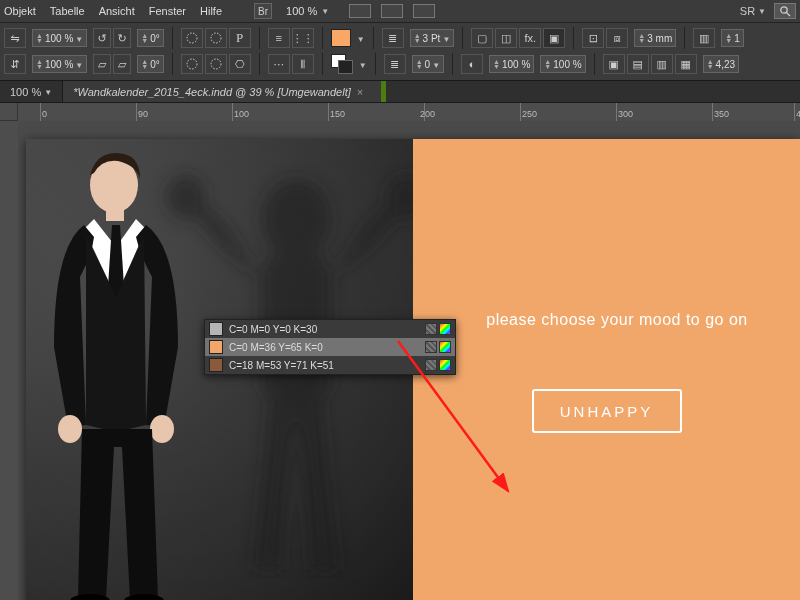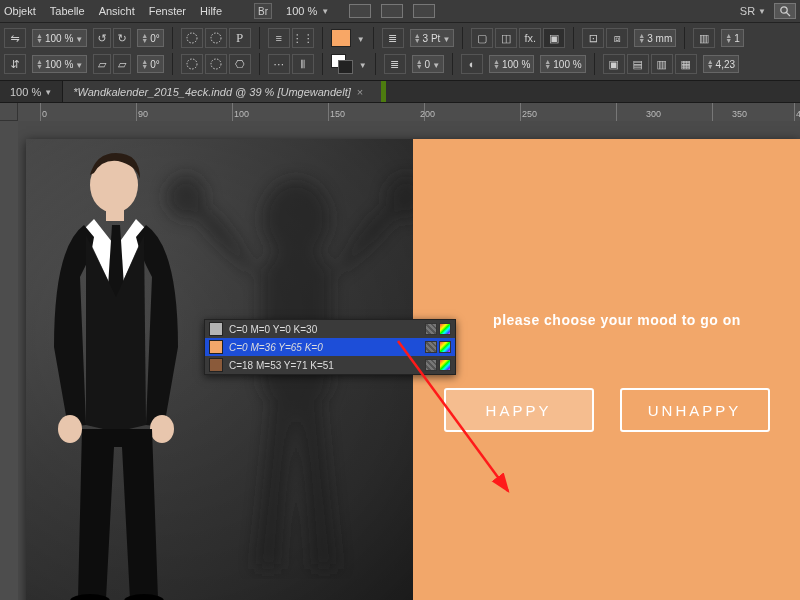--- a/index.html
+++ b/index.html
@@ -48,28 +48,28 @@
   .ruler-corner { position:absolute; top:0; left:0; width:18px; height:18px; background:#4d4d4d; border-right:1px solid #333; border-bottom:1px solid #333;}
   .canvas-wrap { position:absolute; top:18px; left:18px; right:0; bottom:0; background:#4a4a4a; overflow:hidden;}
   
   .artboard { position:absolute; top:18px; left:8px; width:774px; height:470px; background:#fff; box-shadow:0 2px 10px rgba(0,0,0,.6); display:flex;}
   .art-left { width:50%; height:100%; position:relative; overflow:hidden; background:linear-gradient(135deg,#5a5a5a,#444 40%,#3a3a3a 70%,#2f2f2f);}
   .wall-vign { position:absolute; inset:0; background:radial-gradient(circle at 30% 40%, rgba(255,255,255,0) 0%, rgba(0,0,0,.25) 70%, rgba(0,0,0,.45) 100%);}
   .shadow-hero { position:absolute; left:120px; top:10px; width:300px; height:430px; opacity:.55; }
   .man { position:absolute; left:10px; top:8px; width:180px; height:460px; }
   .art-right { width:50%; height:100%; background:#f2a76a; display:flex; flex-direction:column; align-items:center; justify-content:center; color:#fff;}
   .welcome { font-size:58px; font-weight:300; letter-spacing:2px; }
-  .subline { font-size:14px; font-weight:700; margin-top:-4px; letter-spacing:.5px;margin-left:21px;}
+  .subline { font-size:16px; font-weight:400; margin-top:-4px; letter-spacing:.5px;margin-left:21px;}
   .btnrow { display:flex; gap:26px; margin-top:60px;}
   .mood-btn { width:150px; height:44px; border:2px solid #fff; color:#fff; display:flex; align-items:center; justify-content:center; font-size:15px; letter-spacing:3px; border-radius:3px;}
   .mood-btn.happy { background:rgba(255,255,255,.25);}
   
   .swatch-panel { position:absolute; top:198px; left:186px; width:252px; background:#3a3a3a; border:1px solid #222; box-shadow:0 2px 8px rgba(0,0,0,.6); font-size:10px; color:#ddd;}
   .swatch-row { display:flex; align-items:center; height:18px; padding:0 4px; gap:6px;}
-  .swatch-row.selected { background:#1d4ed8;font-style:italic;}
+  .swatch-row.selected { background:#737373;}
   .swatch-row .chip { width:14px; height:14px; border:1px solid #222; flex:0 0 auto;}
   .swatch-row .name { flex:1 1 auto; white-space:nowrap; overflow:hidden;}
   .swatch-row .tags { display:flex; gap:2px;}
   .swatch-row .tag { width:12px; height:12px; background:#555; border:1px solid #333;}
   .swatch-row .tag.rainbow { background:linear-gradient(135deg,#f44,#ff0 33%,#0f0 50%,#0ff 66%,#44f 85%,#f4f);}
   .tag.grid { background:repeating-linear-gradient(45deg,#777 0 2px,#555 2px 4px);}
   
   .arrow-svg { position:absolute; top:210px; left:370px; width:150px; height:180px; pointer-events:none;}
   
   svg { display:block; }
@@ -273,23 +273,23 @@
       <div class="lbl" style="left: 118px;">90</div>
       <div class="tick" style="left: 214px;"></div>
       <div class="lbl" style="left: 214px;">100</div>
       <div class="tick" style="left: 310px;"></div>
       <div class="lbl" style="left: 310px;">150</div>
       <div class="tick" style="left: 406px;"></div>
       <div class="lbl" style="left: 400px;">200</div>
       <div class="tick" style="left: 502px;"></div>
       <div class="lbl" style="left: 502px;">250</div>
       <div class="tick" style="left: 598px;"></div>
-      <div class="lbl" style="left: 626px;">300</div>
+      <div class="lbl" style="left: 598px;">300</div>
       <div class="tick" style="left: 694px;"></div>
-      <div class="lbl" style="left: 712px;">350</div>
+      <div class="lbl" style="left: 694px;">350</div>
       <div class="tick" style="left: 776px;"></div>
       <div class="lbl" style="left: 776px;">400</div>
     </div>
   <div class="ruler-left"></div>
 
   <div class="canvas-wrap">
     <div class="artboard">
 
       <div class="art-left">
         <div class="wall-vign"></div>
@@ -339,21 +339,20 @@
           <path d="M46 282 L42 452 L70 452 L78 300 L86 300 L94 452 L122 452 L116 282 Z" fill="#0d0d0d"></path>
 
           <ellipse cx="54" cy="454" rx="20" ry="7" fill="#000"></ellipse>
           <ellipse cx="108" cy="454" rx="20" ry="7" fill="#000"></ellipse>
         </svg>
       </div>
 
       <div class="art-right">
         <div class="subline">please choose your mood to go on</div>
         <div class="btnrow">
-          <div class="mood-btn happy">HAPPY</div>
           <div class="mood-btn">UNHAPPY</div>
         </div>
       </div>
     </div>
 
     <div class="swatch-panel" id="swatch-panel">
         <div class="swatch-row">
           <span class="chip" style="background:#b4b4b4"></span>
           <span class="name">C=0 M=0 Y=0 K=30</span>
           <span class="tags">

